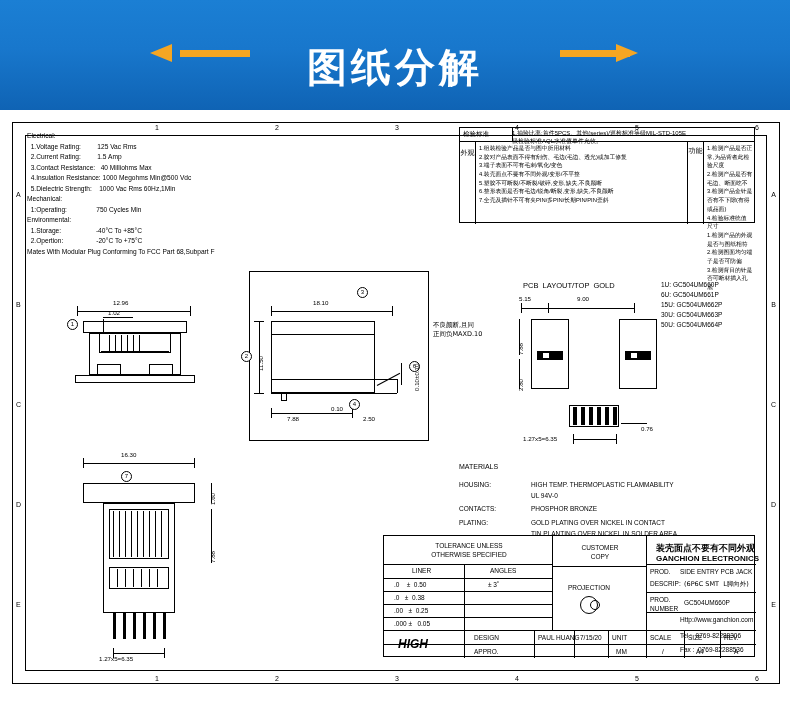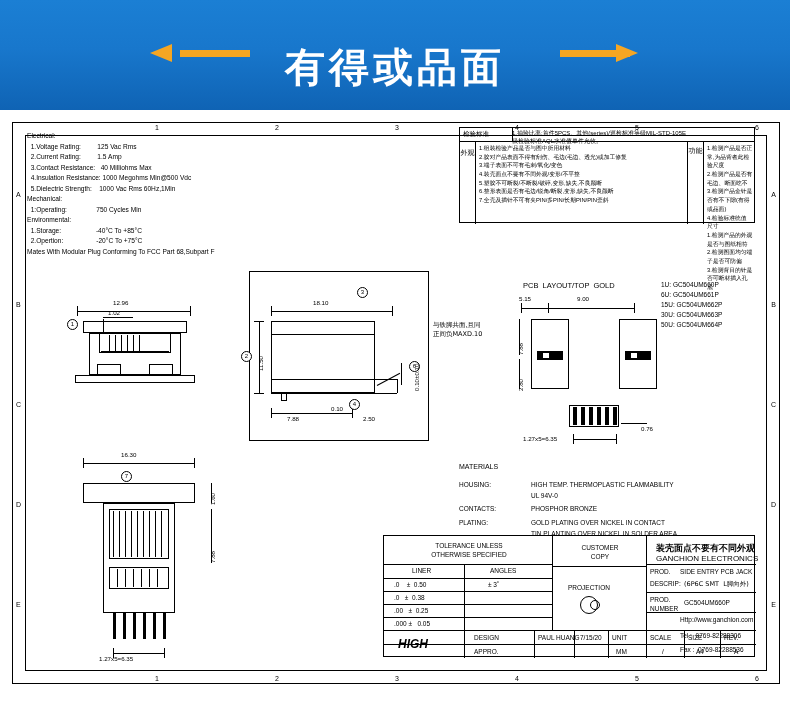--- a/index.html
+++ b/index.html
@@ -92,21 +92,21 @@
   .vtext{position:absolute;font-size:6.2px;color:#000;white-space:nowrap;transform:rotate(-90deg);transform-origin:left top;}
 </style>
 </head>
 <body>
 
 <div class="banner">
   <div class="wedge-l"></div>
   <div class="dash-l"></div>
   <div class="dash-r"></div>
   <div class="wedge-r"></div>
-  <div class="title">有得或品面</div>
+  <div class="title">图纸分解</div>
 </div>
 
 <div class="sheet">
   <div class="sheet-inner"></div>
 
   <div class="ztick ztop" style="left:142px;">1</div>
   <div class="ztick ztop" style="left:262px;">2</div>
   <div class="ztick ztop" style="left:382px;">3</div>
   <div class="ztick ztop" style="left:502px;">4</div>
   <div class="ztick ztop" style="left:622px;">5</div>
@@ -237,21 +237,21 @@
     <div class="ln" style="left:258px;top:285px;width:1px;height:10px;"></div>
     <div class="ln" style="left:339px;top:285px;width:1px;height:10px;"></div>
     <div class="dim" style="left:274px;top:292px;">7.88</div>
 
     <div class="dim" style="left:318px;top:282px;">0.10</div>
     <div class="dim" style="left:350px;top:292px;">2.50</div>
     <div class="circnum" style="left:336px;top:276px;">4</div>
     <div class="circnum" style="left:396px;top:238px;">6</div>
     <div class="vtext" style="left:400px;top:268px;">0.10±0.10</div>
 
-    <div class="txc" style="left:420px;top:198px;width:80px;">与铁脚共面,且同
+    <div class="txc" style="left:420px;top:198px;width:80px;">不良颜断,且同
 正间负MAXD.10</div>
   </div>
 
   <div>
 
     <div class="ln" style="left:70px;top:340px;width:112px;height:1px;"></div>
     <div class="ln" style="left:70px;top:335px;width:1px;height:10px;"></div>
     <div class="ln" style="left:181px;top:335px;width:1px;height:10px;"></div>
     <div class="dim" style="left:108px;top:328px;">16.30</div>
     <div class="circnum" style="left:108px;top:348px;">7</div>
@@ -392,21 +392,21 @@
     <div class="tx" style="left:10px;top:84px;">.000 ±   0.05</div>
 
     <div class="tx" style="left:186px;top:8px;white-space:pre-line;text-align:center;width:60px;">CUSTOMER
 COPY</div>
     <div class="tx" style="left:184px;top:48px;">PROJECTION</div>
 
     <div class="bx" style="left:196px;top:60px;width:18px;height:18px;border-radius:50%;"></div>
     <div class="bx" style="left:206px;top:64px;width:10px;height:10px;border-radius:50%;"></div>
 
     <div class="txc" style="left:272px;top:6px;font-size:9px;font-weight:bold;">装壳面点不要有不同外观</div>
-    <div class="tx" style="left:272px;top:18px;font-size:8px;font-weight:normal;">GANCHION ELECTRONICS</div>
+    <div class="tx" style="left:272px;top:18px;font-size:8px;font-weight:bold;">GANCHION ELECTRONICS</div>
 
     <div class="tx" style="left:266px;top:32px;">PROD.</div>
     <div class="tx" style="left:296px;top:32px;">SIDE ENTRY PCB JACK</div>
     <div class="tx" style="left:266px;top:44px;">DESCRIP:</div>
     <div class="txc" style="left:300px;top:44px;">(6P6C SMT  L脚向外)</div>
     <div class="tx" style="left:266px;top:60px;white-space:pre-line;">PROD.
 NUMBER</div>
     <div class="tx" style="left:300px;top:63px;">GC504UM660P</div>
 
     <div class="tx" style="left:296px;top:80px;">Http://www.ganchion.com</div>

